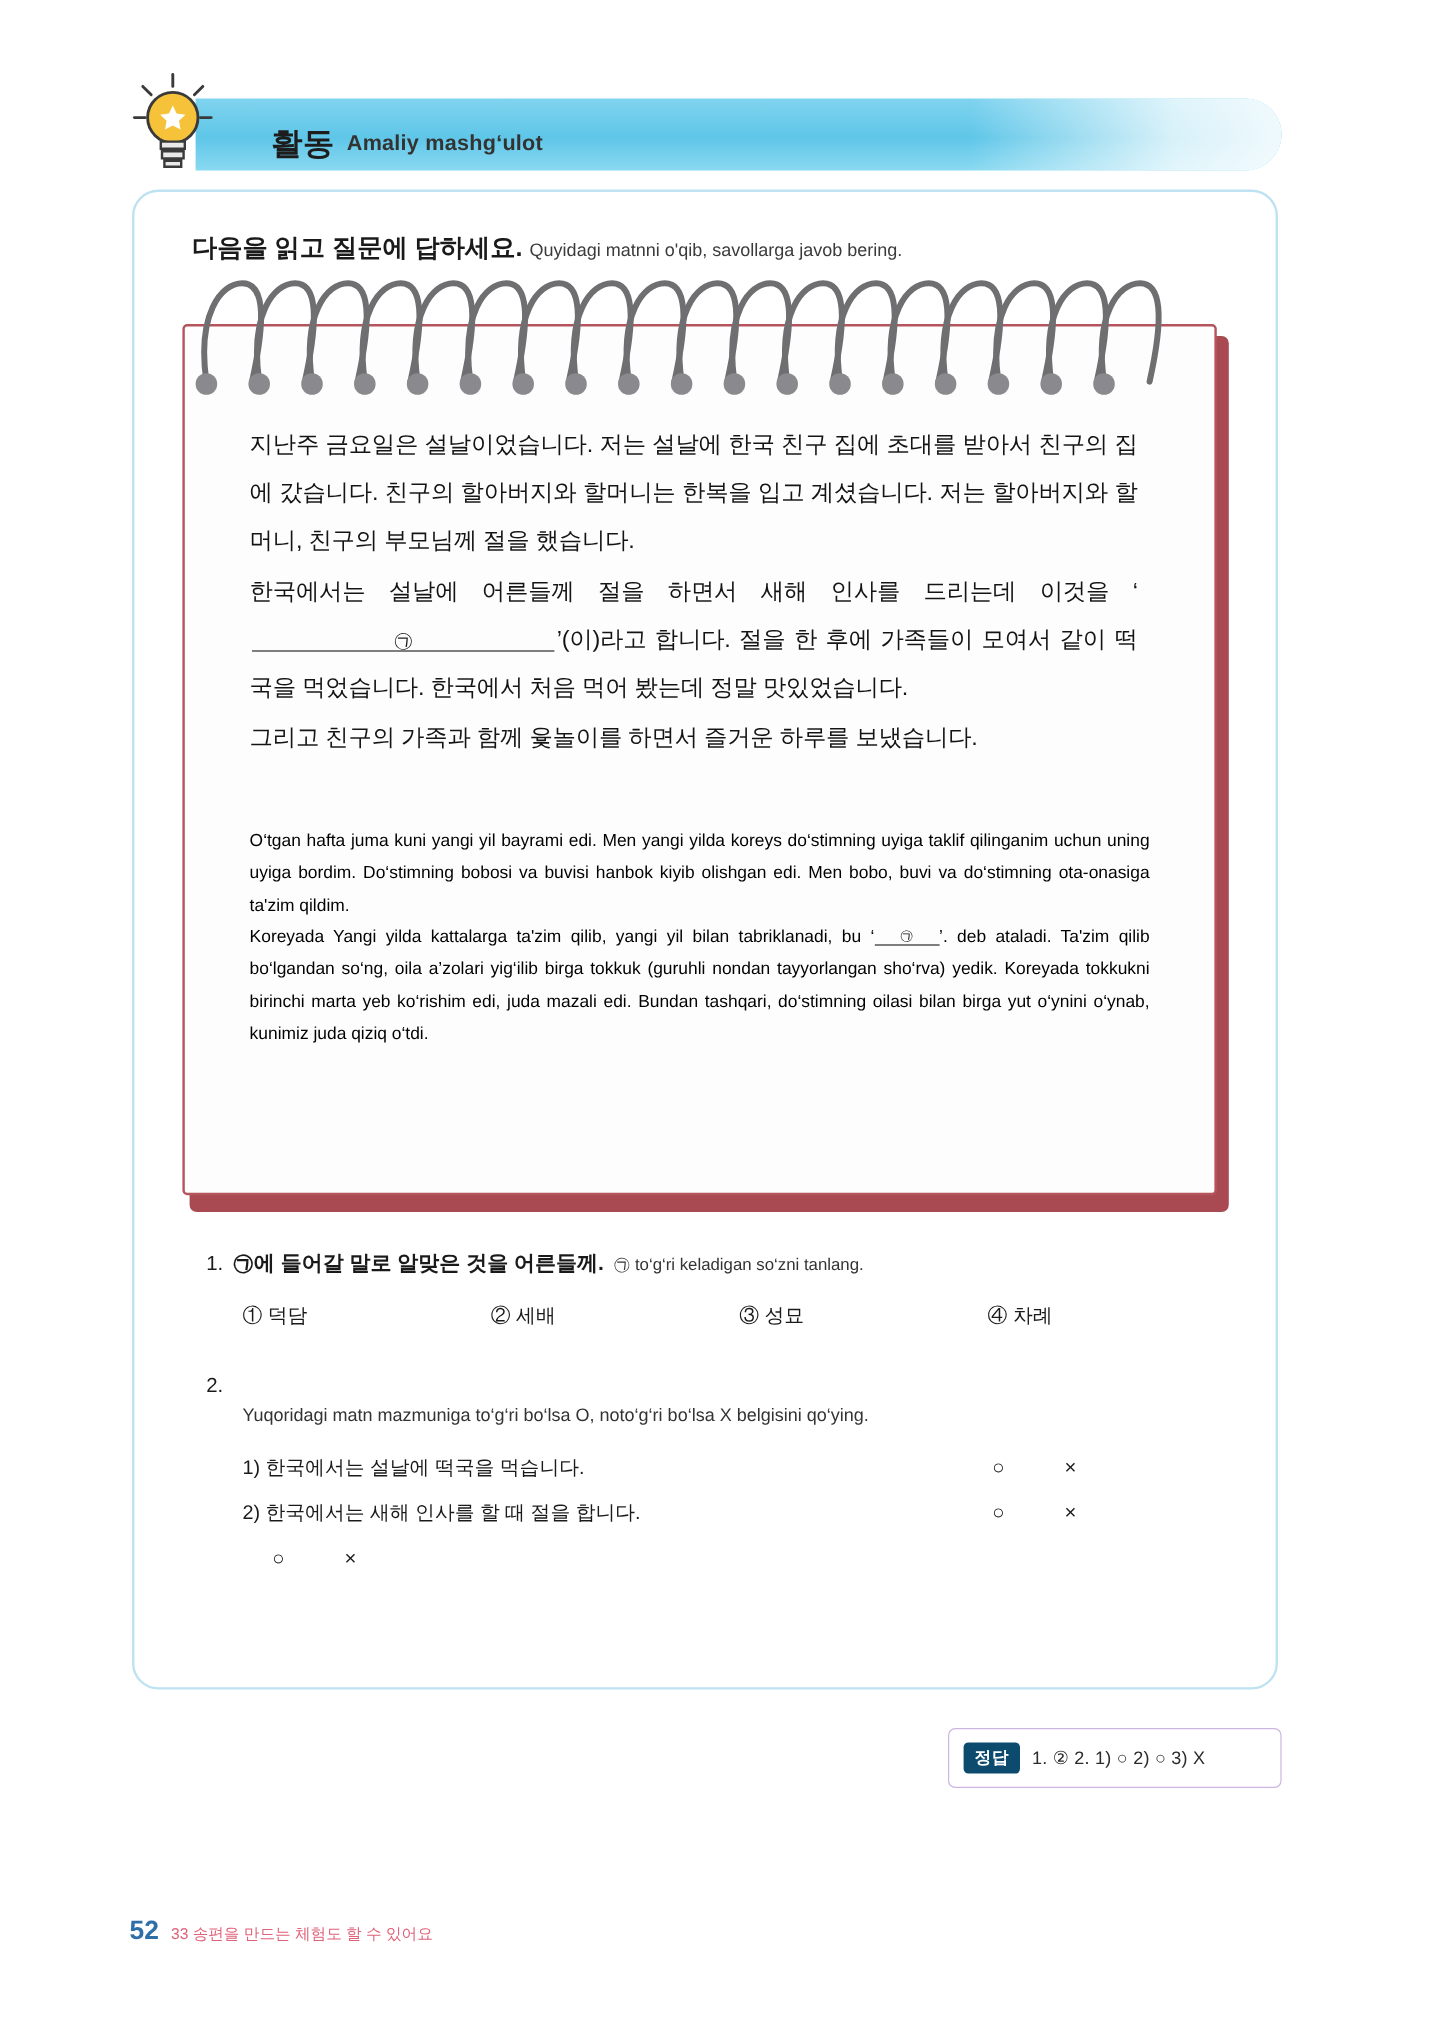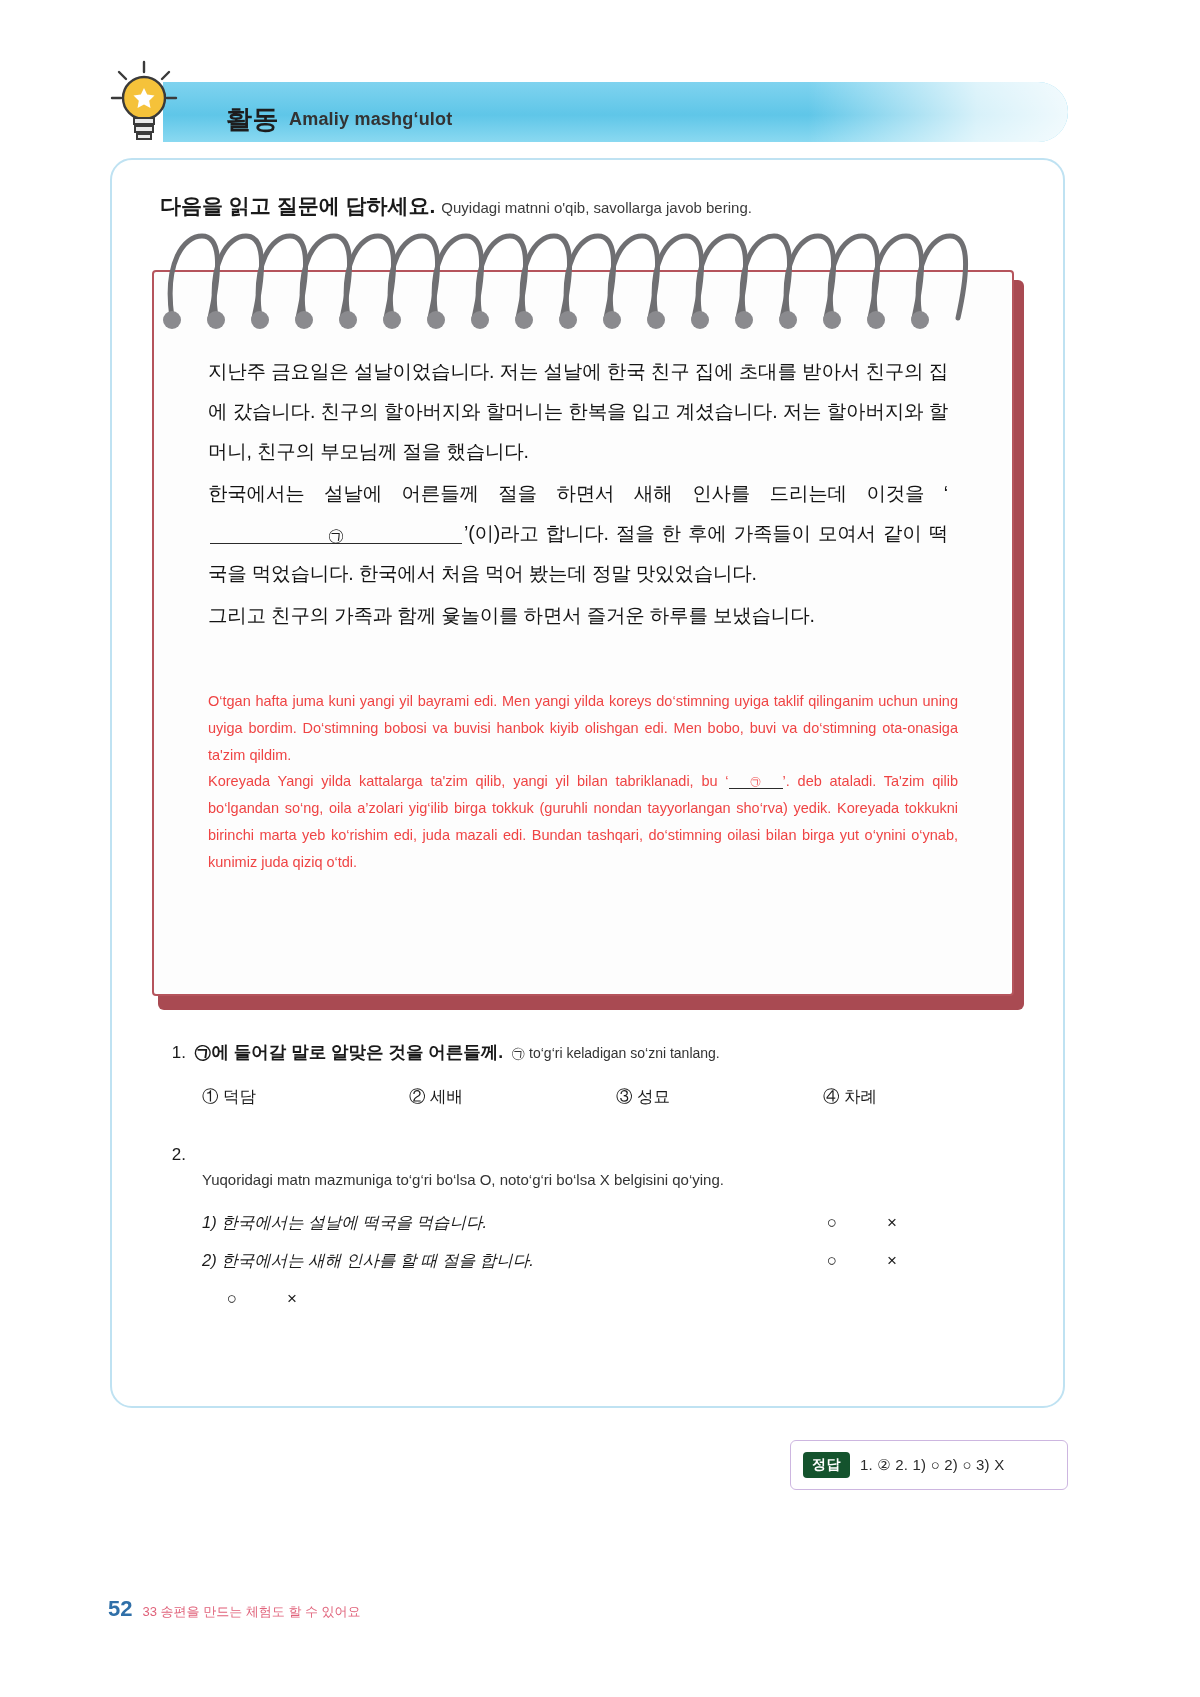--- a/index.html
+++ b/index.html
@@ -172,21 +172,21 @@
     font-size: 16px;
     color: #1a1a1a;
   }
   .uz-block {
     position: absolute;
     left: 56px;
     top: 418px;
     width: 750px;
     font-size: 14.5px;
     line-height: 1.85;
-    color: #ef4444;
+    color: #000000;
     text-align: justify;
   }
   .uz-block p { margin: 0; }
   .uz-inline-blank {
     display: inline-block;
     width: 54px;
     border-bottom: 1px solid #2b2b2b;
     position: relative;
     height: 15px;
     vertical-align: -3px;
@@ -253,21 +253,20 @@
   }
   .tf-row {
     display: flex;
     align-items: center;
     height: 38px;
   }
   .tf-label {
     font-size: 16.5px;
     color: #1a1a1a;
     width: 600px;
-    font-style: italic;
   }
   .tf-o, .tf-x {
     font-size: 17px;
     color: #1a1a1a;
     width: 60px;
     text-align: center;
   }
 
   
   .answer-box {
@@ -279,21 +278,21 @@
     border: 1px solid #cdb6e0;
     border-radius: 6px;
     background: #ffffff;
     display: flex;
     align-items: center;
     padding-left: 12px;
     box-sizing: border-box;
     gap: 10px;
   }
   .answer-tag {
-    background: #14532d;
+    background: #0c4a6e;
     color: #ffffff;
     font-size: 14px;
     font-weight: bold;
     border-radius: 4px;
     padding: 4px 9px;
     letter-spacing: 0.5px;
   }
   .answer-text {
     font-size: 15px;
     color: #2b2b2b;

